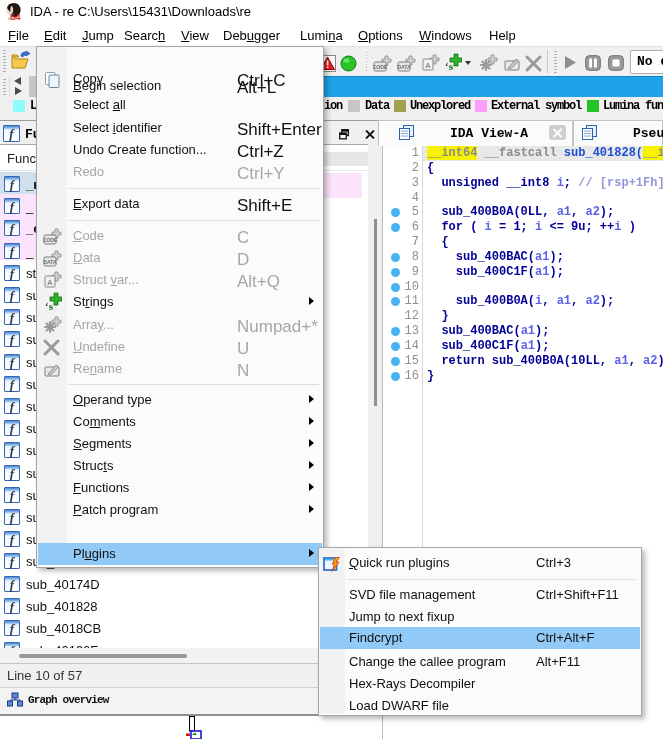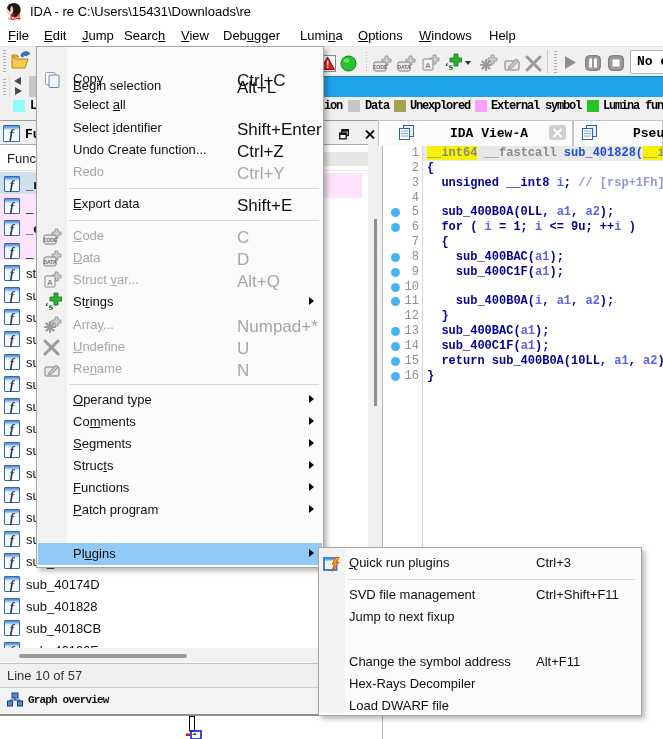--- a/index.html
+++ b/index.html
@@ -493,22 +493,26 @@
         <div class="ssc">Ctrl+3</div>
       </div>
 <div class="msep" style="left:28px;width:288px;top:31px"></div>
 <div class="srow" style="top:36px">
         <div class="slab">SVD file management</div>
         <div class="ssc">Ctrl+Shift+F11</div>
       </div>
 <div class="srow" style="top:58px">
         <div class="slab">Jump to next fixup</div>
       </div>
+<div class="srow mhl" style="top:79px">
+        <div class="slab">Findcrypt</div>
+        <div class="ssc">Ctrl+Alt+F</div>
+      </div>
 <div class="srow" style="top:103px">
-        <div class="slab">Change the symbol address</div>
+        <div class="slab">Change the callee program</div>
         <div class="ssc">Alt+F11</div>
       </div>
 <div class="srow" style="top:125px">
         <div class="slab">Hex-Rays Decompiler</div>
       </div>
 <div class="srow" style="top:147px">
         <div class="slab">Load DWARF file</div>
       </div>
 </div>
 

